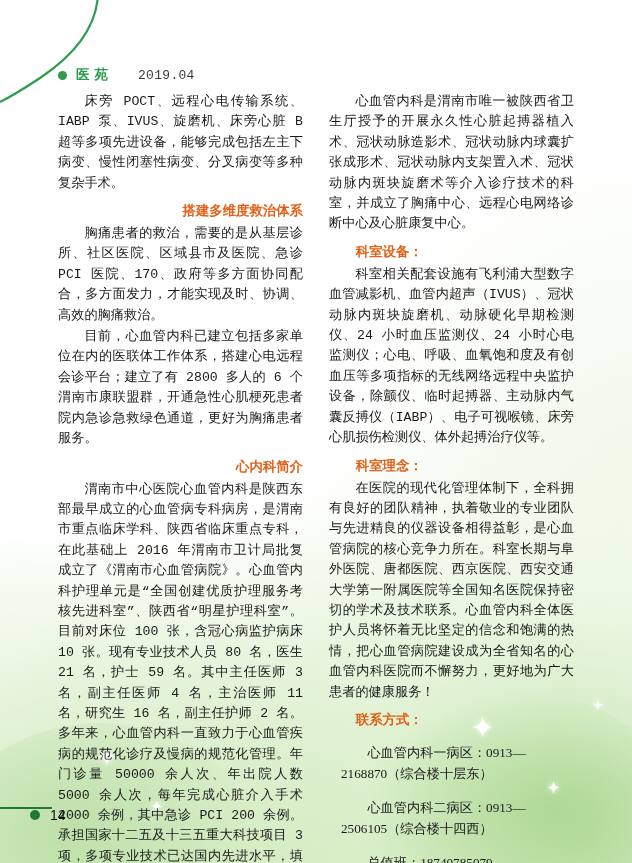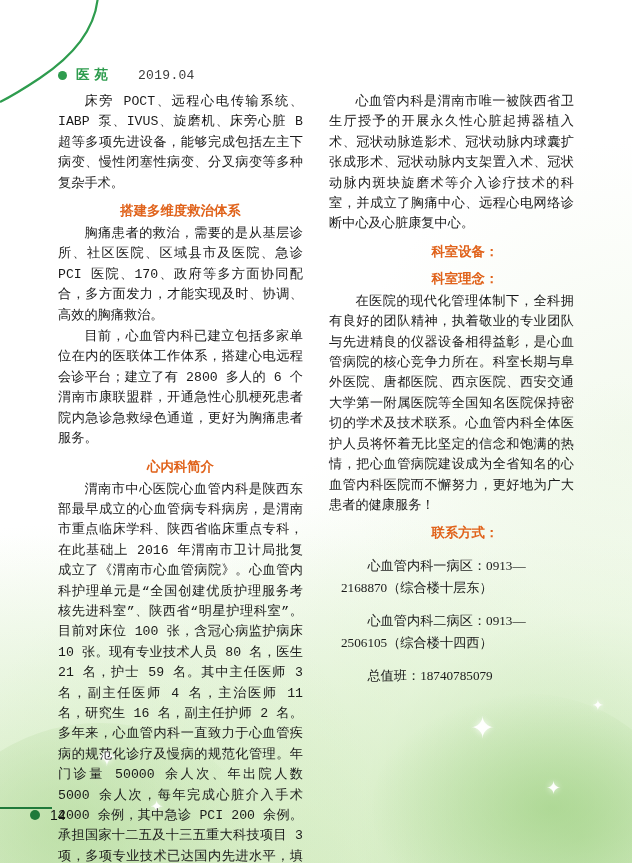--- a/index.html
+++ b/index.html
@@ -110,25 +110,25 @@
     text-justify: inter-ideograph;
     text-indent: 2em;
     font-family: Liberation Mono, monospace;
   }
   h3.section {
     margin: 7px 0 3px 0;
     font-size: 13.4px;
     line-height: 20px;
     color: #e0621a;
     font-weight: bold;
-    text-align: center;
+    text-align: right;
     font-family: "Liberation Serif", serif;
   }
   h3.section.left {
-    text-align: center;
+    text-align: left;
     text-indent: 2em;
   }
   .list-line {
     margin: 12px;
     font-size: 13.2px;
     line-height: 21.5px;
     color: #1a1a1a;
     text-indent: 2em;
     font-family: "Liberation Serif", serif;
   }
@@ -189,20 +189,21 @@
       <p class="body">床旁 POCT、远程心电传输系统、IABP 泵、IVUS、旋磨机、床旁心脏 B 超等多项先进设备，能够完成包括左主下病变、慢性闭塞性病变、分叉病变等多种复杂手术。</p>
       <h3 class="section">搭建多维度救治体系</h3>
       <p class="body">胸痛患者的救治，需要的是从基层诊所、社区医院、区域县市及医院、急诊 PCI 医院、170、政府等多方面协同配合，多方面发力，才能实现及时、协调、高效的胸痛救治。</p>
       <p class="body">目前，心血管内科已建立包括多家单位在内的医联体工作体系，搭建心电远程会诊平台；建立了有 2800 多人的 6 个渭南市康联盟群，开通急性心肌梗死患者院内急诊急救绿色通道，更好为胸痛患者服务。</p>
       <h3 class="section">心内科简介</h3>
       <p class="body">渭南市中心医院心血管内科是陕西东部最早成立的心血管病专科病房，是渭南市重点临床学科、陕西省临床重点专科，在此基础上 2016 年渭南市卫计局批复成立了《渭南市心血管病院》。心血管内科护理单元是“全国创建优质护理服务考核先进科室”、陕西省“明星护理科室”。目前对床位 100 张，含冠心病监护病床 10 张。现有专业技术人员 80 名，医生 21 名，护士 59 名。其中主任医师 3 名，副主任医师 4 名，主治医师 11 名，研究生 16 名，副主任护师 2 名。多年来，心血管内科一直致力于心血管疾病的规范化诊疗及慢病的规范化管理。年门诊量 50000 余人次、年出院人数 5000 余人次，每年完成心脏介入手术 2000 余例，其中急诊 PCI 200 余例。承担国家十二五及十三五重大科技项目 3 项，多项专业技术已达国内先进水平，填补了渭南市在心血管领域的多项空白。</p>
     </div>
   <div class="col" id="col-right">
       <p class="body">心血管内科是渭南市唯一被陕西省卫生厅授予的开展永久性心脏起搏器植入术、冠状动脉造影术、冠状动脉内球囊扩张成形术、冠状动脉内支架置入术、冠状动脉内斑块旋磨术等介入诊疗技术的科室，并成立了胸痛中心、远程心电网络诊断中心及心脏康复中心。</p>
       <h3 class="section left">科室设备：</h3>
+      <p class="body">科室相关配套设施有飞利浦大型数字血管减影机、血管内超声（IVUS）、冠状动脉内斑块旋磨机、动脉硬化早期检测仪、24 小时血压监测仪、24 小时心电监测仪；心电、呼吸、血氧饱和度及有创血压等多项指标的无线网络远程中央监护设备，除颤仪、临时起搏器、主动脉内气囊反搏仪（IABP）、电子可视喉镜、床旁心肌损伤检测仪、体外起搏治疗仪等。</p>
       <h3 class="section left">科室理念：</h3>
       <p class="body">在医院的现代化管理体制下，全科拥有良好的团队精神，执着敬业的专业团队与先进精良的仪器设备相得益彰，是心血管病院的核心竞争力所在。科室长期与阜外医院、唐都医院、西京医院、西安交通大学第一附属医院等全国知名医院保持密切的学术及技术联系。心血管内科全体医护人员将怀着无比坚定的信念和饱满的热情，把心血管病院建设成为全省知名的心血管内科医院而不懈努力，更好地为广大患者的健康服务！</p>
       <h3 class="section left">联系方式：</h3>
       <p class="list-line">心血管内科一病区：0913—2168870（综合楼十层东）</p>
       <p class="list-line">心血管内科二病区：0913—2506105（综合楼十四西）</p>
       <p class="list-line">总值班：18740785079</p>
     </div>
 </div>
 
 <div class="footer-rule"></div>

